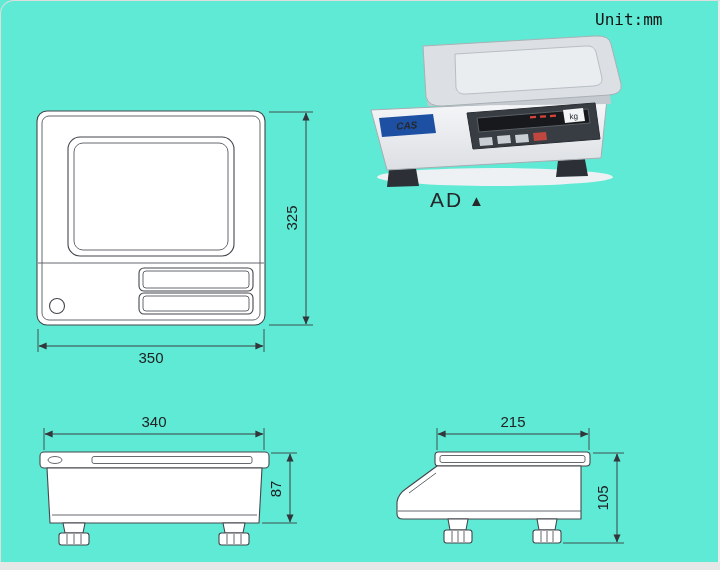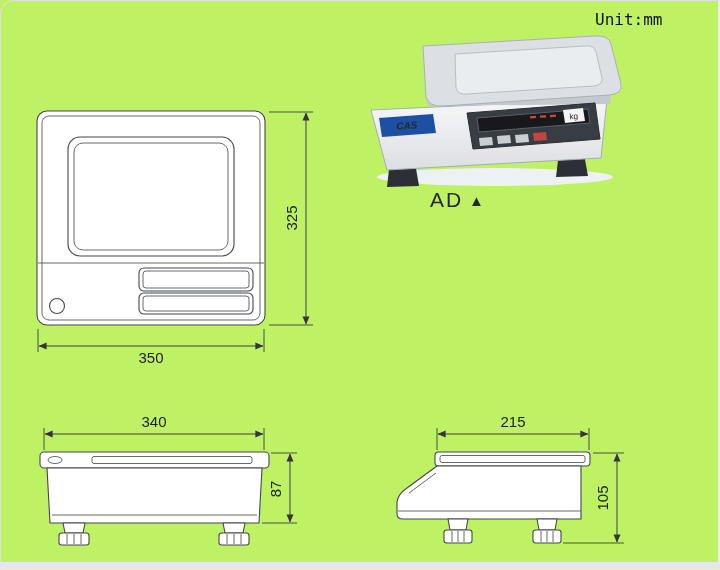--- a/index.html
+++ b/index.html
@@ -1,17 +1,17 @@
 <!DOCTYPE html>
 <html><head>
 <meta charset="utf-8">
 <style>
   html,body { margin:0; padding:0; background:#f2f2f2; }
   .stage {
-    position:relative; width:720px; height:570px; background:#bef264;
+    position:relative; width:720px; height:570px; background:#5eead4;
     overflow:hidden; font-family:"Liberation Sans", sans-serif;text-decoration:underline;
   }
   .frame {
     position:absolute; inset:0; pointer-events:none;
     border-top:1px solid #dedede; border-left:1px solid #dedede; border-right:2px solid #ececec;
     border-radius:14px 0 0 0;
   }
   .bottom-bar {
     position:absolute; left:0; right:0; bottom:0; height:8px; background:#e7e7e7;
   }

